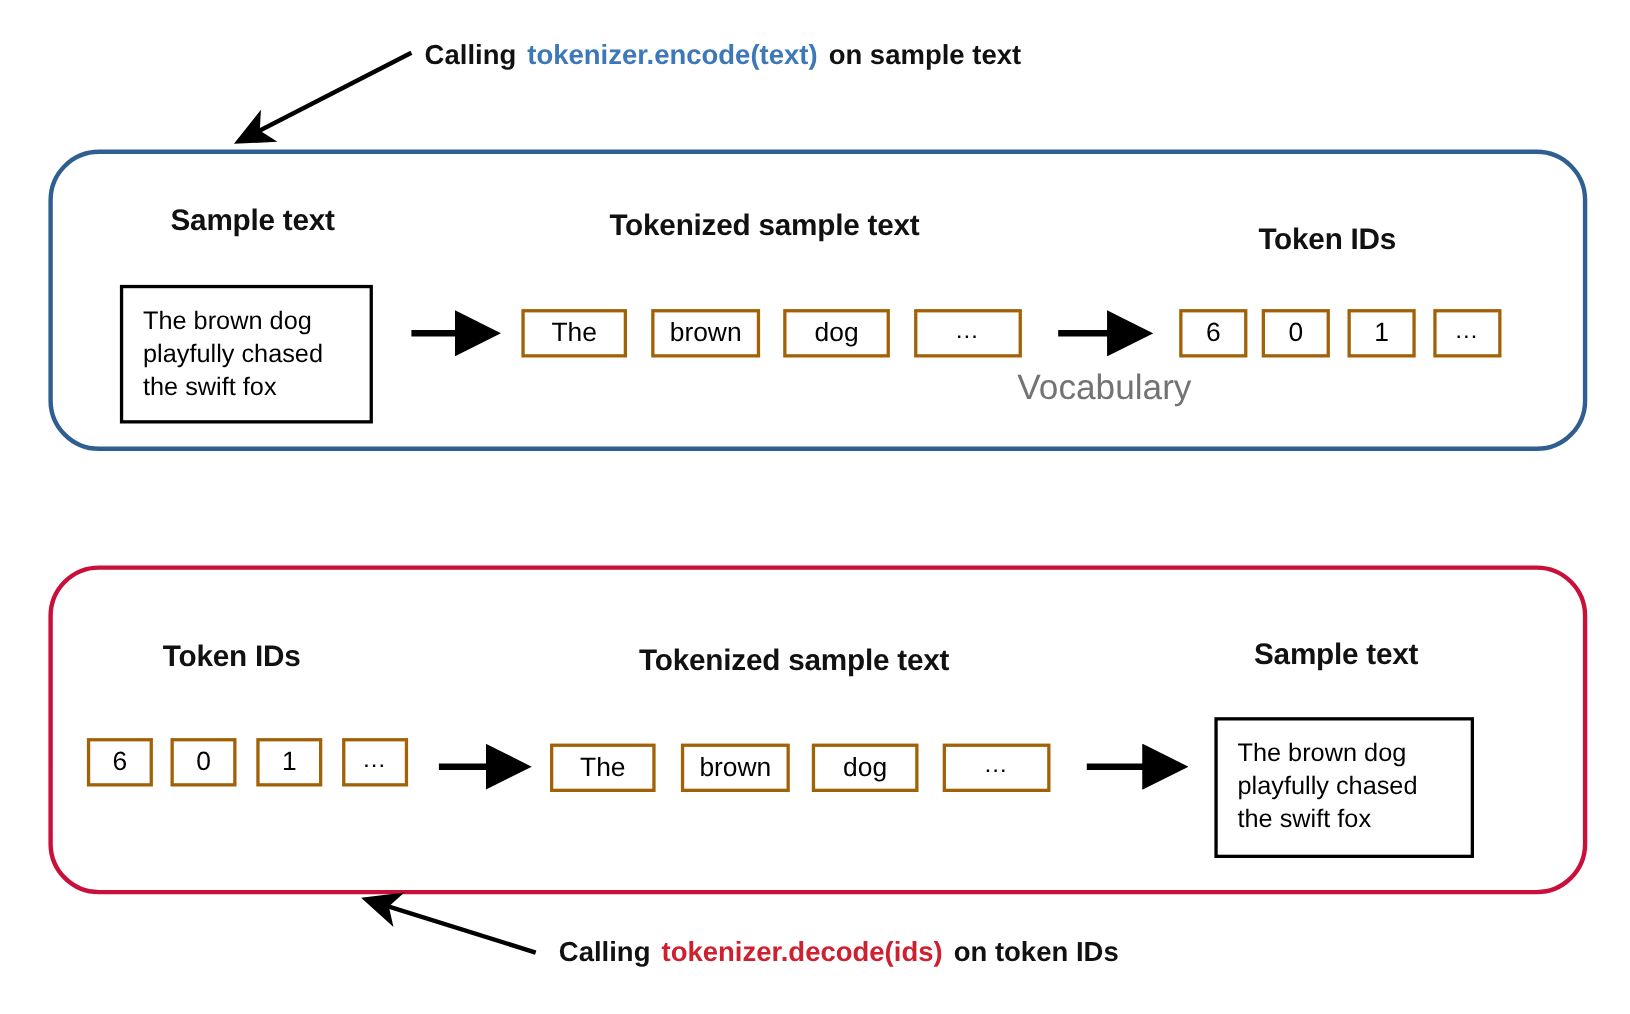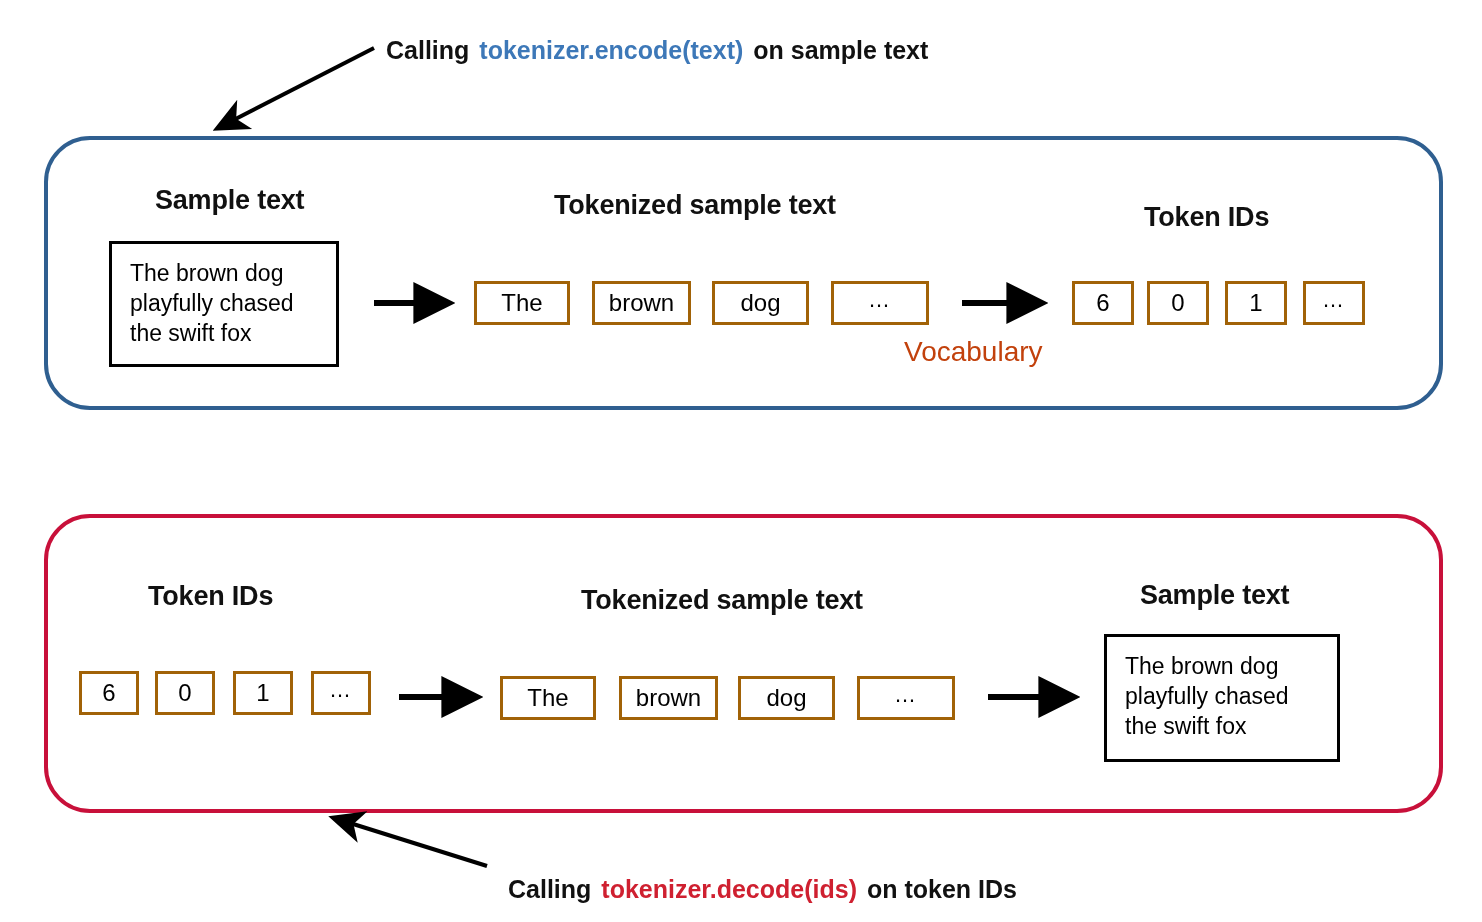--- a/index.html
+++ b/index.html
@@ -55,44 +55,45 @@
   .textbox {
     position: absolute;
     border: 3px solid #000000;
     background: #ffffff;
     box-sizing: border-box;
     font-size: 23px;
     line-height: 30px;
     padding: 14px 0 14px 18px;
     color: #000000;
     white-space: pre-line;
+    margin-top: 18px;
   }
 
   
   .chip {
     position: absolute;
     border: 3px solid #a16207;
     background: #ffffff;
     box-sizing: border-box;
     display: flex;
     align-items: center;
     justify-content: center;
     font-size: 24px;
     color: #000000;
   }
   .chip.ellipsis { font-size: 22px; letter-spacing: 2px; padding-bottom: 6px; }
 
   
   .plain-label {
     position: absolute;
-    font-size: 28px;
+    font-size: 32px;
     line-height: 30px;
-    color: #c2410c;
+    color: #737373;
     white-space: pre-line;
-    text-align: left;
+    text-align: center;
   }
 
   
   .annot {
     position: absolute;
     font-weight: bold;
     font-size: 25px;
     white-space: nowrap;
     color: #111111;
   }
@@ -160,21 +161,21 @@
 
   <div class="chip" style="left:500px; top:676px; width:96px; height:44px;">The</div>
   <div class="chip" style="left:619px; top:676px; width:99px; height:44px;">brown</div>
   <div class="chip" style="left:738px; top:676px; width:97px; height:44px;">dog</div>
   <div class="chip ellipsis" style="left:857px; top:676px; width:98px; height:44px;">…</div>
 
   <div class="textbox" style="left:1104px; top:634px; width:236px; height:128px;">The brown dog
 playfully chased
 the swift fox</div>
 
-  <div class="annot" style="left:508px; top:852px;margin-top:23px;">
+  <div class="annot" style="left:508px; top:852px;">
     <span class="seg">Calling</span><span class="seg code-red">tokenizer.decode(ids)</span><span class="seg">on token IDs</span>
   </div>
 
   <svg class="arrows" viewBox="0 0 1482 922">
     <defs>
       <marker id="head-blk" markerWidth="7" markerHeight="7" refX="5.6" refY="3.5" orient="auto" markerUnits="strokeWidth">
         <path d="M0,0 L7,3.5 L0,7 Z" fill="#000000"></path>
       </marker>
       <marker id="head-thin" markerWidth="9" markerHeight="9" refX="7.5" refY="4.5" orient="auto" markerUnits="strokeWidth">
         <path d="M0,0.4 L9,4.5 L0,8.6 L2.4,4.5 Z" fill="#000000"></path>

